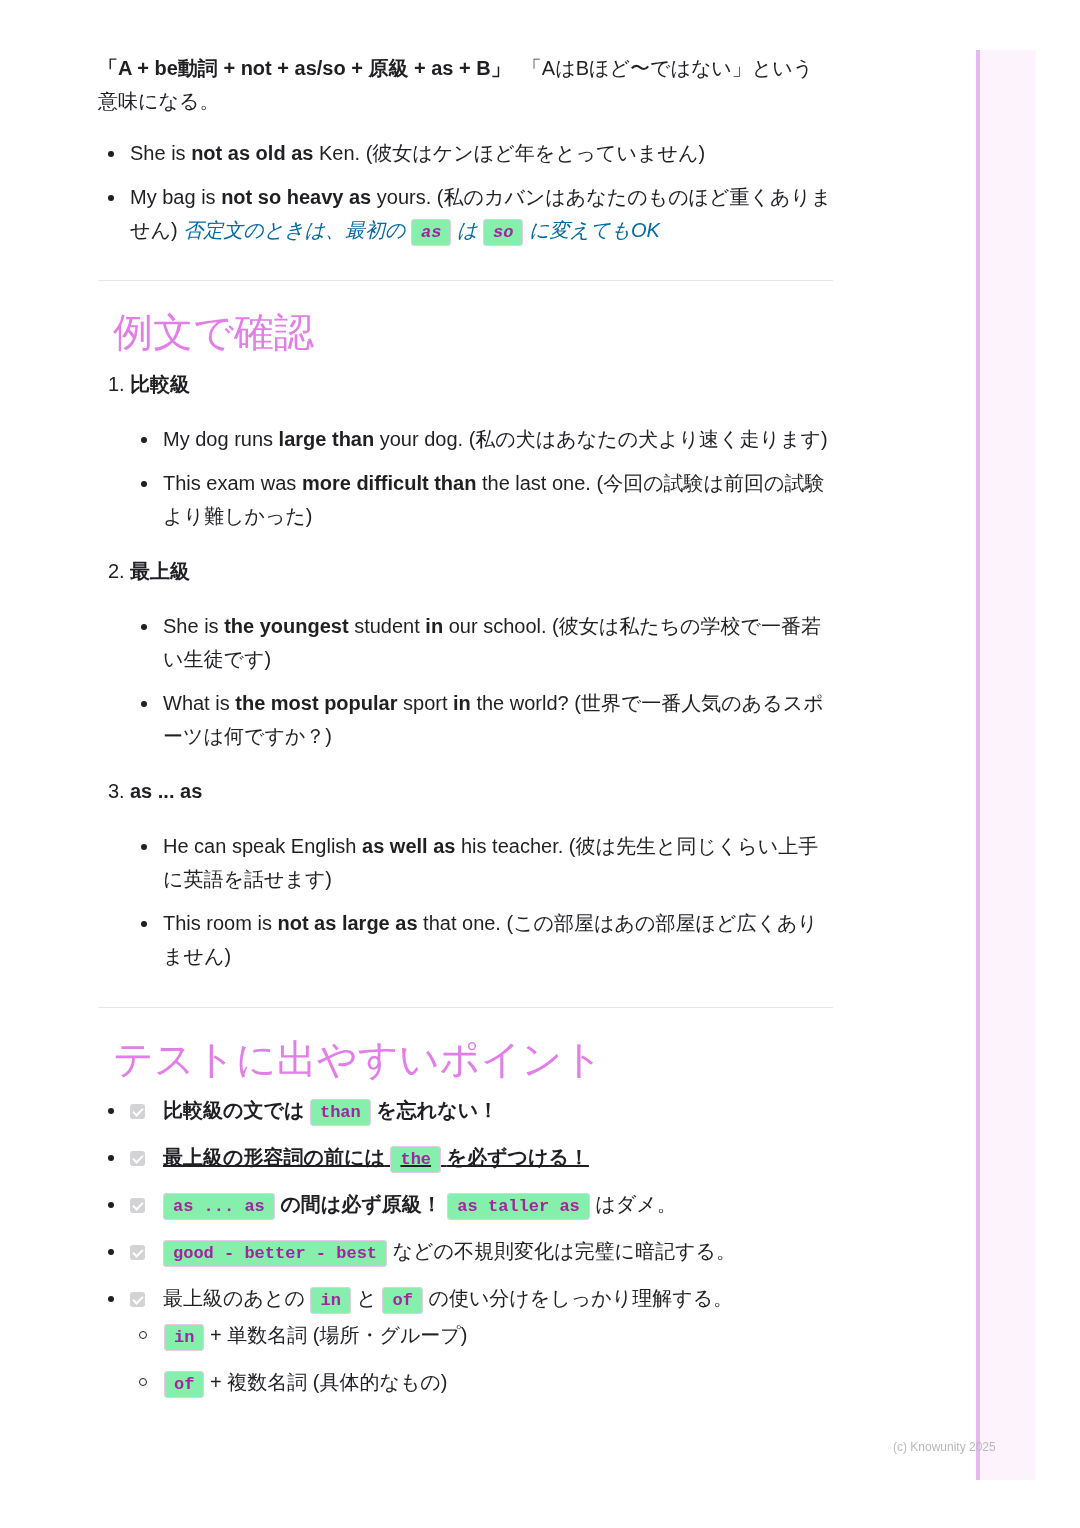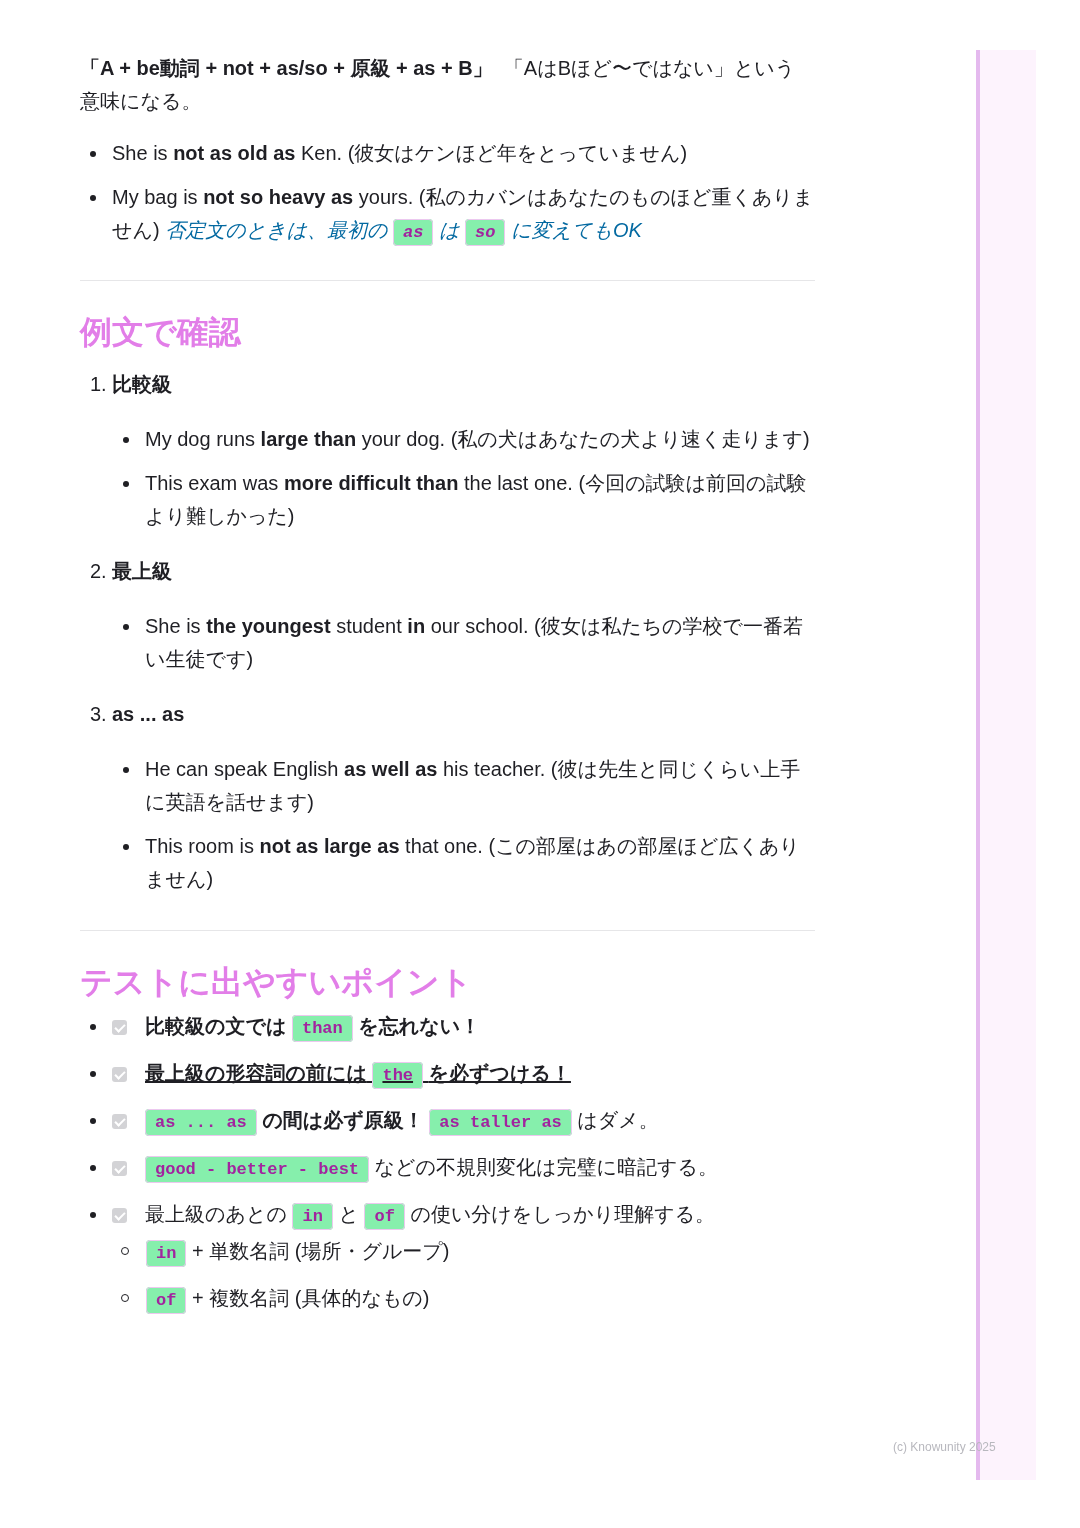--- a/index.html
+++ b/index.html
@@ -1,21 +1,21 @@
 <!DOCTYPE html>
 <html><head>
 <meta charset="utf-8">
 <style>
   html, body { margin: 0; padding: 0; background: #ffffff; }
   body {
     width: 1080px; height: 1528px; position: relative; overflow: hidden;
     font-family: "Liberation Sans", "DejaVu Sans", sans-serif;
     color: #1f1f24;
   }
-  .content { position: absolute; left: 80px; top: 52px; width: 735px; font-size: 20px; line-height: 33px; }
+  .content { position: absolute; left: 98px; top: 52px; width: 735px; font-size: 20px; line-height: 33px; }
   .sidebar {
     position: absolute; left: 976px; top: 50px; width: 56px; height: 1430px;
     background: #fdf3fd; border-left: 4px solid #e4b9ee;
   }
   .footer {
     position: absolute; left: 893px; top: 1440px; font-size: 12px; color: #b8b8be;
   }
   p { margin: 0; }
   b { font-weight: 700; }
   i { font-style: italic; color: #0369a1; }
@@ -25,21 +25,21 @@
     content: ""; position: absolute; left: 10px; top: 14px; width: 6px; height: 6px;
     border-radius: 50%; background: #1f1f24;
   }
   .obul { position: relative; padding-left: 0; }
   .obul::before {
     content: ""; position: absolute; left: -25px; top: 12px; width: 6px; height: 6px;
     border-radius: 50%; border: 1.5px solid #1f1f24; background: #fff;
   }
   hr.divider { border: 0; border-top: 1.5px solid #e6e6e8; margin: 0; }
   h2 {
-    margin: 0; font-size: 32px; line-height: 40px; font-weight: 700; color: #e27ee8;
+    margin: 15px; font-size: 40px; line-height: 40px; font-weight: 400; color: #e27ee8;
   }
   .num { position: relative; padding-left: 32px; font-weight: 700; }
   .num .n { position: absolute; left: 10px; font-weight: 400; }
   code {
     font-family: "Liberation Mono", "DejaVu Sans Mono", monospace; font-size: 17px;
     color: #a2249f; background: #86efac; border: 1px solid #ecc8ef; border-radius: 4px;
     padding: 3px 9px; font-weight: 700;
   }
   code.it { font-style: italic; }
   .cb {
@@ -74,20 +74,21 @@
     <ul style="margin-top:22px; padding-left:33px;">
       <li class="bul"><span>My dog runs </span><b>large than</b><span> your dog. (私の犬はあなたの犬より速く走ります)</span></li>
       <li class="bul" style="margin-top:11px;"><span>This exam was </span><b>more difficult than</b><span> the last one. (今回の試験は前回の試験より難しかった)</span></li>
     </ul>
   </div>
 
   <div style="margin-top:22px;">
     <div class="num"><span class="n">2.</span><span>最上級</span></div>
     <ul style="margin-top:22px; padding-left:33px;">
       <li class="bul"><span>She is </span><b>the youngest</b><span> student </span><b>in</b><span> our school. (彼女は私たちの学校で一番若い生徒です)</span></li>
+      <li class="bul" style="margin-top:11px;"><span>What is </span><b>the most popular</b><span> sport </span><b>in</b><span> the world? (世界で一番人気のあるスポーツは何ですか？)</span></li>
     </ul>
   </div>
 
   <div style="margin-top:22px;">
     <div class="num"><span class="n">3.</span><span>as ... as</span></div>
     <ul style="margin-top:22px; padding-left:33px;">
       <li class="bul"><span>He can speak English </span><b>as well as</b><span> his teacher. (彼は先生と同じくらい上手に英語を話せます)</span></li>
       <li class="bul" style="margin-top:11px;"><span>This room is </span><b>not as large as</b><span> that one. (この部屋はあの部屋ほど広くありません)</span></li>
     </ul>
   </div>

